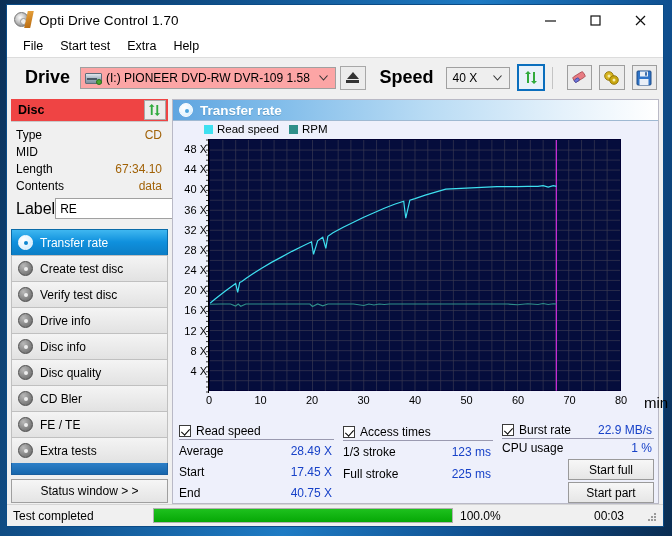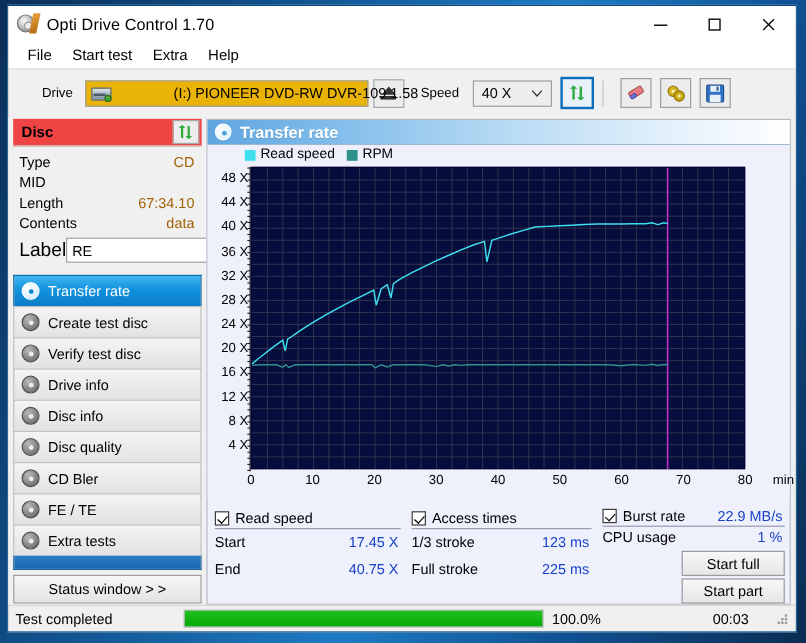--- a/index.html
+++ b/index.html
@@ -58,30 +58,30 @@
   #menubar {
     height: 22px; background: #ffffff; display: flex; align-items: center;
     padding-left: 8px; flex: none;
   }
   .menu-item { font-size: 12.5px; color: #000; padding: 2px 9px 2px 8px; }
   
   #toolbar {
     height: 40px; background: #f0f0f0; border-top: 1px solid #dcdcdc;
     display: flex; align-items: center; padding: 0 6px; flex: none;
   }
-  .tb-label { font-size: 11px; font-weight: normal; color: #000; margin: 0 10px 0 22px; }
+  .tb-label { font-size: 18px; font-weight: bold; color: #000; margin: 0 10px 0 12px; }
   .combo {
     height: 22px; background: #fff; border: 1px solid #a0a0a0;
     display: flex; align-items: center; position: relative; font-size: 12px; color: #000;
   }
   .combo .caret {
     margin-left: auto; margin-right: 7px; width: 9px; height: 9px;
     display: flex; align-items: center; justify-content: center; color: #333;
   }
-  #drive-combo { width: 236px; padding-left: 4px; background: #eab308; gap: 48px; }
+  #drive-combo { width: 262px; padding-left: 4px; background: #fca5a5; }
   #drive-icon {
     width: 17px; height: 14px; flex: none; margin-right: 4px; position: relative;
   }
   #drive-icon .body {
     position: absolute; left: 0; top: 2px; width: 17px; height: 11px;
     background: linear-gradient(180deg, #dfe6ec 0%, #9fb0bf 55%, #7d909f 100%);
     border: 1px solid #5d6d7a; border-radius: 1px;
   }
   #drive-icon .slot {
     position: absolute; left: 2px; top: 7px; width: 10px; height: 2px; background: #4a5a66;
@@ -225,21 +225,21 @@
     position: absolute; right: 0; font-size: 11px; color: #000;
     transform: translateY(-50%); white-space: nowrap;
   }
   #ylabels { position: absolute; left: 0; top: 18px; width: 34px; height: 252px; }
   #yaxis-spine { position: absolute; left: 33px; top: 18px; width: 3px; height: 254px; }
   #xlabels { position: absolute; left: 36px; top: 272px; width: 450px; height: 16px; }
   .xtick-label {
     position: absolute; top: 1px; font-size: 11px; color: #000;
     transform: translateX(-50%); white-space: nowrap;
   }
-  #xunit { position: absolute; left: 455px; top: 273px; font-size: 11px; color: #000; padding-left: 16px; }
+  #xunit { position: absolute; left: 455px; top: 273px; font-size: 15px; color: #000; padding-left: 16px; }
   
   #results { flex: 1; display: flex; padding: 6px 4px 0 6px; min-height: 0; }
   .rescol { display: flex; flex-direction: column; }
   #rescol1 { width: 155px; }
   #rescol2 { width: 150px; margin-left: 9px; }
   #rescol3 { flex: 1; margin-left: 9px; }
   .res-head { display: flex; align-items: center; height: 18px; border-bottom: 1px solid #9a9ab0; }
   .chk {
     width: 12px; height: 12px; border: 1px solid #3b3b3b; background: #fff;
     margin-right: 5px; position: relative; flex: none;
@@ -637,20 +637,24 @@
         <div id="xunit">min</div>
       </div>
 
       <div id="results">
         <div class="rescol" id="rescol1">
           <div class="res-head">
             <span class="chk"></span>
             <span class="res-head-txt">Read speed</span>
           </div>
           <div class="res-row">
+            <span class="res-lbl">Average</span>
+            <span class="res-val">28.49 X</span>
+          </div>
+          <div class="res-row">
             <span class="res-lbl">Start</span>
             <span class="res-val">17.45 X</span>
           </div>
           <div class="res-row">
             <span class="res-lbl">End</span>
             <span class="res-val">40.75 X</span>
           </div>
         </div>
 
         <div class="rescol" id="rescol2">

